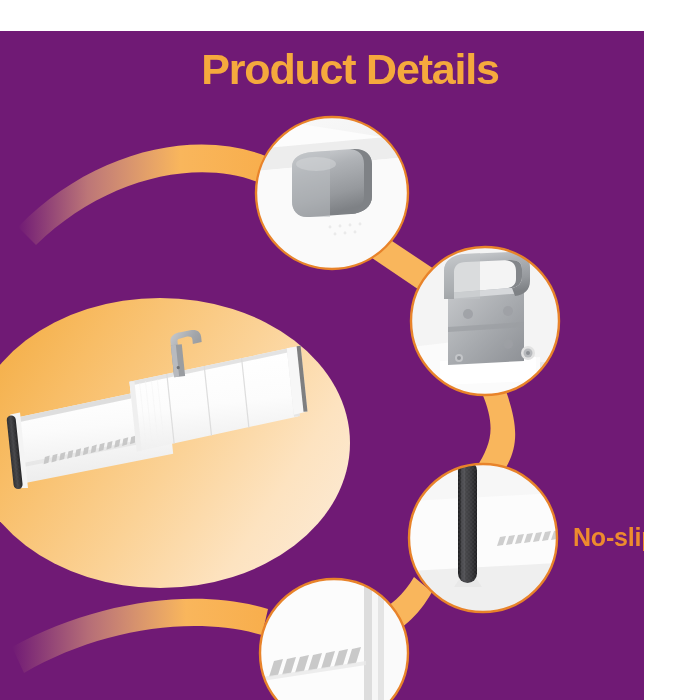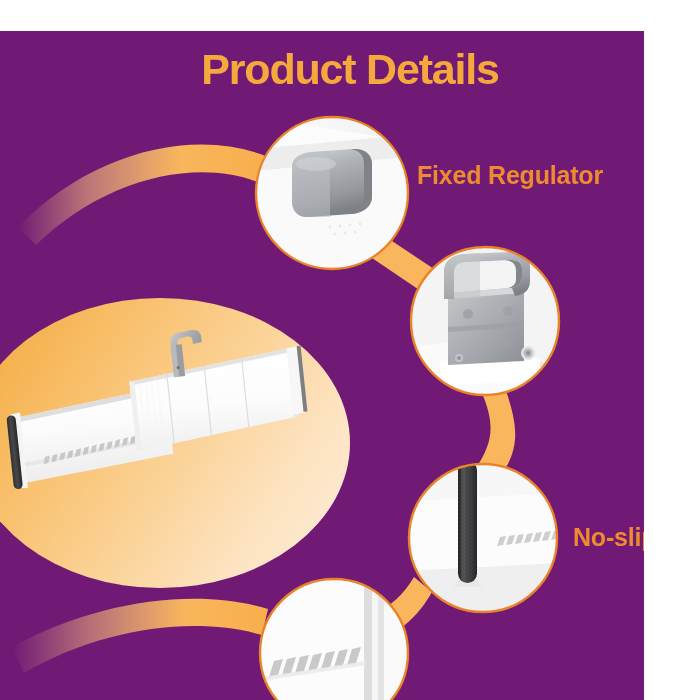--- a/index.html
+++ b/index.html
@@ -342,19 +342,18 @@
           <path d="M 352,618 l 9,-2 l -5,16 l -9,2 Z"></path>
         </g>
         <path d="M 262,646 L 366,630 L 366,634 L 262,650 Z" fill="#E8E8E8" opacity="0.8"></path>
       </g>
       <circle cx="334" cy="622" r="74" fill="none" stroke="#E8832A" stroke-width="2.4"></circle>
     </g>
   </svg>
 
   <div id="page-title">Product Details</div>
 
-  <div class="label" id="label-fixed-regulator">Fixed Regulator</div>
 
 
   <div class="label" id="label-noslip-pad">No-slip Pad</div>
 
 
 </div>
 
 </body></html>

